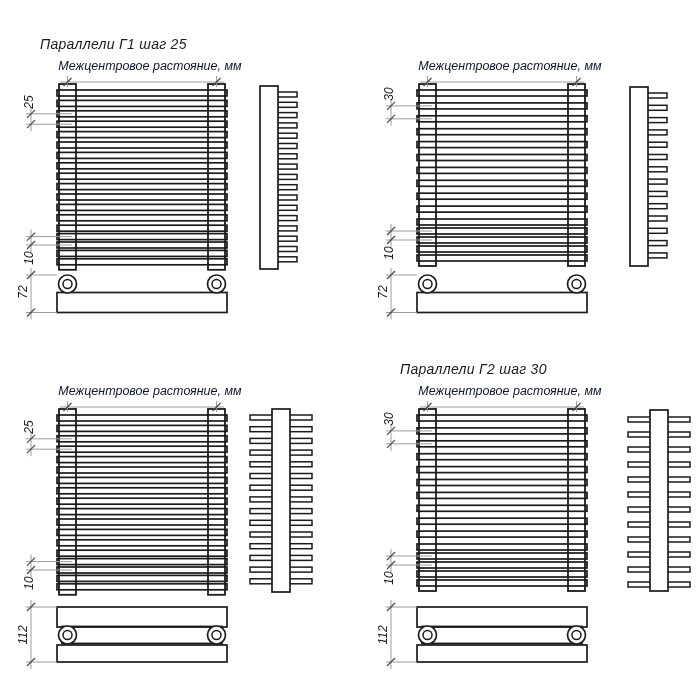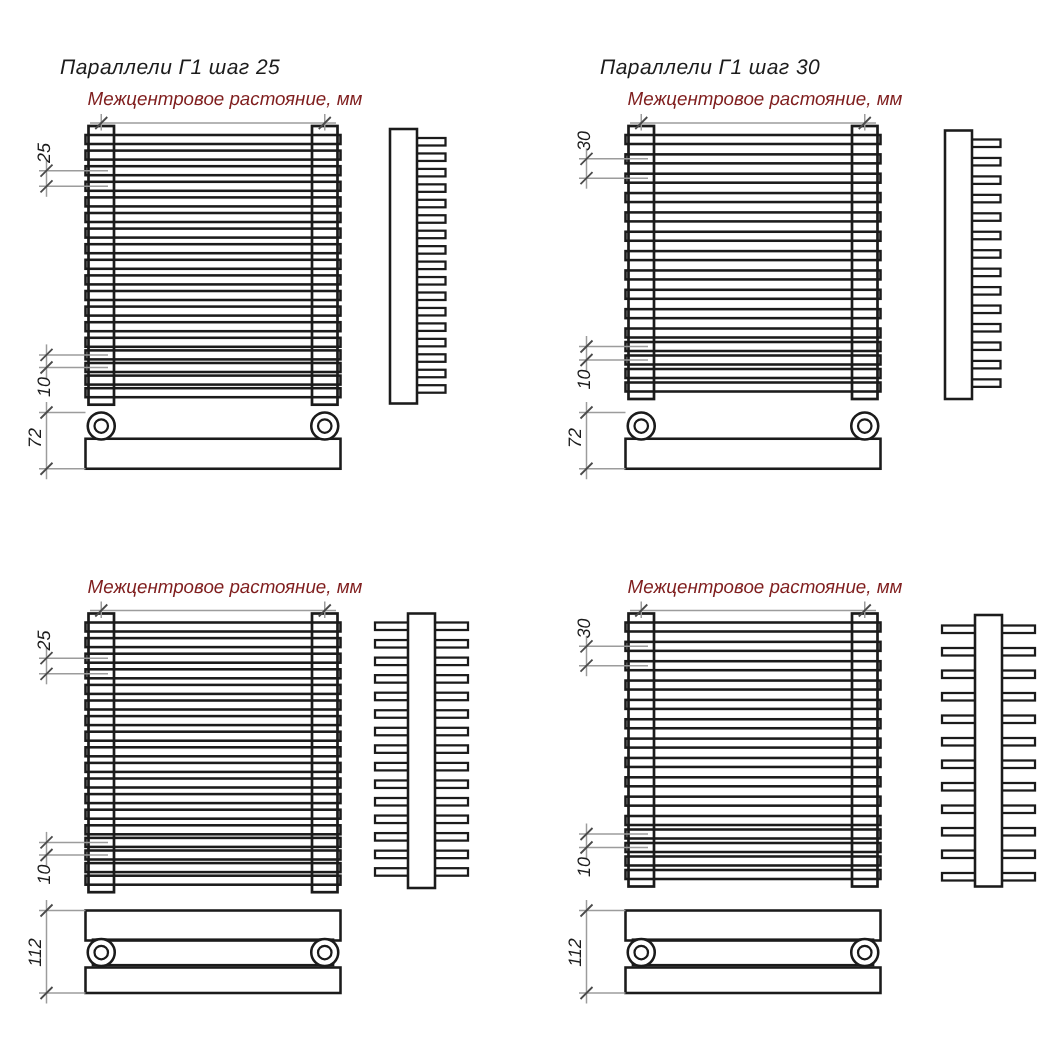--- a/index.html
+++ b/index.html
@@ -3,21 +3,21 @@
 <meta charset="utf-8">
 <style>
   html,body{margin:0;padding:0;background:#ffffff;}
   .canvas{position:relative;width:700px;height:700px;background:#fff;overflow:hidden;
           font-family:"Liberation Sans",sans-serif;}
   .panel{position:absolute;width:340px;height:375px;}
   .panel svg{position:absolute;left:0;top:0;}
   .title{position:absolute;left:40px;top:36px;width:220px;text-align:left;
          font:italic 14px "Liberation Sans",sans-serif;color:#1b1b1b;letter-spacing:.3px;white-space:nowrap;}
   .subtitle{position:absolute;left:35px;top:59px;width:230px;text-align:center;
-         font:italic 12.5px "Liberation Sans",sans-serif;color:#7f1d1d;white-space:nowrap;}
+         font:italic 12.5px "Liberation Sans",sans-serif;color:#0f172a;white-space:nowrap;}
   .dim{position:absolute;font:italic 12px "Liberation Sans",sans-serif;color:#1b1b1b;
        transform:translate(-50%,-50%) rotate(-90deg);white-space:nowrap;}
   
   .c {fill:none;stroke:#1b1b1b;stroke-width:1.8;}
   .cw{fill:#ffffff;stroke:#1b1b1b;stroke-width:1.7;}
   .ci{fill:#ffffff;stroke:#1b1b1b;stroke-width:1.5;}
   .d {stroke:#9c9c9c;stroke-width:1;fill:none;}
   .t {stroke:#4a4a4a;stroke-width:1.2;}
 </style>
 </head>
@@ -179,21 +179,20 @@
           <rect x="287" y="179.10000000000002" width="20" height="5" class="ci"></rect>
           <rect x="287" y="191.4" width="20" height="5" class="ci"></rect>
           <rect x="287" y="203.7" width="20" height="5" class="ci"></rect>
           <rect x="287" y="216" width="20" height="5" class="ci"></rect>
           <rect x="287" y="228.3" width="20" height="5" class="ci"></rect>
           <rect x="287" y="240.60000000000002" width="20" height="5" class="ci"></rect>
           <rect x="287" y="252.9" width="20" height="5" class="ci"></rect>
           <rect x="270" y="87" width="18" height="179" class="cw"></rect>
         </g>
       </svg>
-    <div class="title">Параллели Г1 шаг 30</div>
     <div class="subtitle">Межцентровое растояние, мм</div>
     <div class="dim" style="left: 29px; top: 93.9px;">30</div>
     <div class="dim" style="left: 29px; top: 253px;">10</div>
     <div class="dim" style="left: 23px; top: 292px;">72</div>
   </section>
 
   <section class="panel" style="left:0;top:325px">
     <svg width="340" height="375">
         <g>
           <rect x="57" y="90" width="170" height="6" class="cw"></rect>
@@ -373,19 +372,20 @@
           <rect x="268" y="212" width="23" height="5" class="ci"></rect>
           <rect x="307" y="227" width="23" height="5" class="ci"></rect>
           <rect x="268" y="227" width="23" height="5" class="ci"></rect>
           <rect x="307" y="242" width="23" height="5" class="ci"></rect>
           <rect x="268" y="242" width="23" height="5" class="ci"></rect>
           <rect x="307" y="257" width="23" height="5" class="ci"></rect>
           <rect x="268" y="257" width="23" height="5" class="ci"></rect>
           <rect x="290" y="85" width="18" height="181" class="cw"></rect>
         </g>
       </svg>
+    <div class="title">Параллели Г2 шаг 30</div>
     <div class="subtitle">Межцентровое растояние, мм</div>
     <div class="dim" style="left: 29px; top: 93.9px;">30</div>
     <div class="dim" style="left: 29px; top: 253px;">10</div>
     <div class="dim" style="left: 23px; top: 310px;">112</div>
   </section>
 
 </div>
 
 </body></html>

